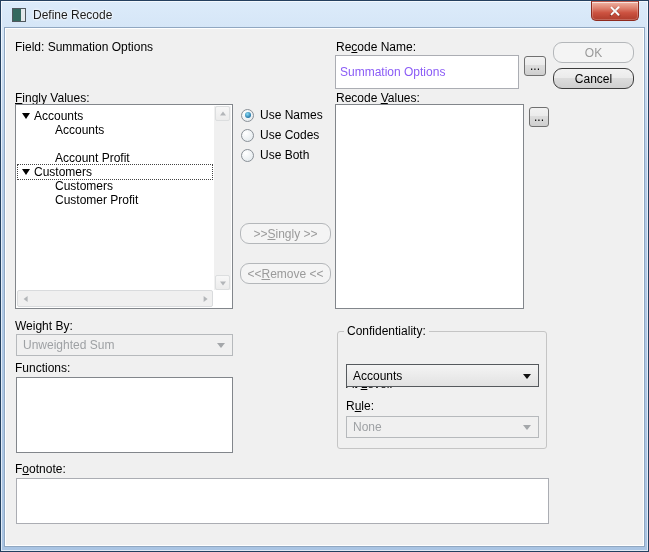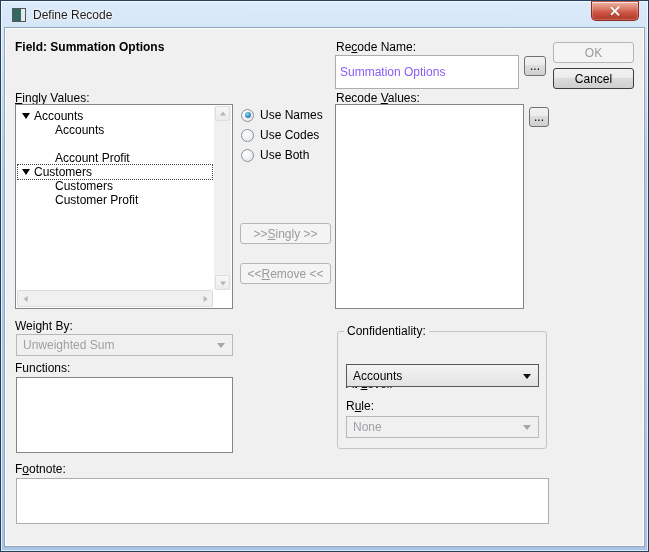--- a/index.html
+++ b/index.html
@@ -37,21 +37,21 @@
   .u { text-decoration:underline; }
 
   .textbox { position:absolute; border:1px solid #abadb3; background:#fff;
     font-family:Liberation Sans, sans-serif; font-size:12px; padding:16px 4px; color:#8b5cf6; }
   textarea.textbox { resize:none; overflow:hidden; }
 
   .listbox { position:absolute; border:1px solid #82868b; background:#fff; }
 
   .btn { position:absolute; display:flex; align-items:center; justify-content:center;
     font-family:"Liberation Sans",sans-serif; font-size:12px; color:#000;
-    border:1px solid #707070; border-radius:3px;
+    border:1px solid #707070; border-radius:9px;
     background:linear-gradient(#f2f2f2,#ebebeb 45%,#dddddd 46%,#cfcfcf); cursor:default; }
   .btn.dark { border-color:#3c3c3c; }
   .btn.disabled { background:#f4f4f4; border-color:#b4b7ba; color:#9a9a9a; }
   .btn.small { border-radius:3px; }
 
   
   .combo { position:absolute; display:flex; align-items:center; font-size:12px;
     padding:0 20px 0 6px; border:1px solid #55595d;
     background:linear-gradient(#f4f4f4,#e2e2e2); color:#000; overflow:hidden; }
   .combo .caret { position:absolute; right:7px; top:50%; margin-top:-2px;
@@ -103,21 +103,21 @@
   <div class="titlebar">
     <span class="app-icon"></span>
     <span class="title-text">Define Recode</span>
     <div class="close-btn">
       <span class="close-x"></span>
     </div>
   </div>
 
   <div class="client"></div>
 
-  <div class="lbl" style="left:14px; top:39px;font-weight:bold;">Field: Summation Options</div>
+  <div class="lbl" style="left:14px; top:39px;">Field: Summation Options</div>
 
   <div class="lbl" style="left:335px; top:39px;"><span>Re</span><span class="u">c</span><span>ode Name:</span></div>
   <input class="textbox" style="left: 334px; top: 54px; width: 184px; height: 21px;" value="Summation Options">
   <div class="btn small" style="left:523px; top:55px; width:22px; height:20px;">...</div>
 
   <div class="btn disabled" style="left:552px; top:41px; width:81px; height:21px;">OK</div>
   <div class="btn dark" style="left:552px; top:67px; width:81px; height:21px;">Cancel</div>
 
   <div class="lbl" style="left:14px; top:90px;"><span></span><span class="u">F</span><span>ingly Values:</span></div>
 

